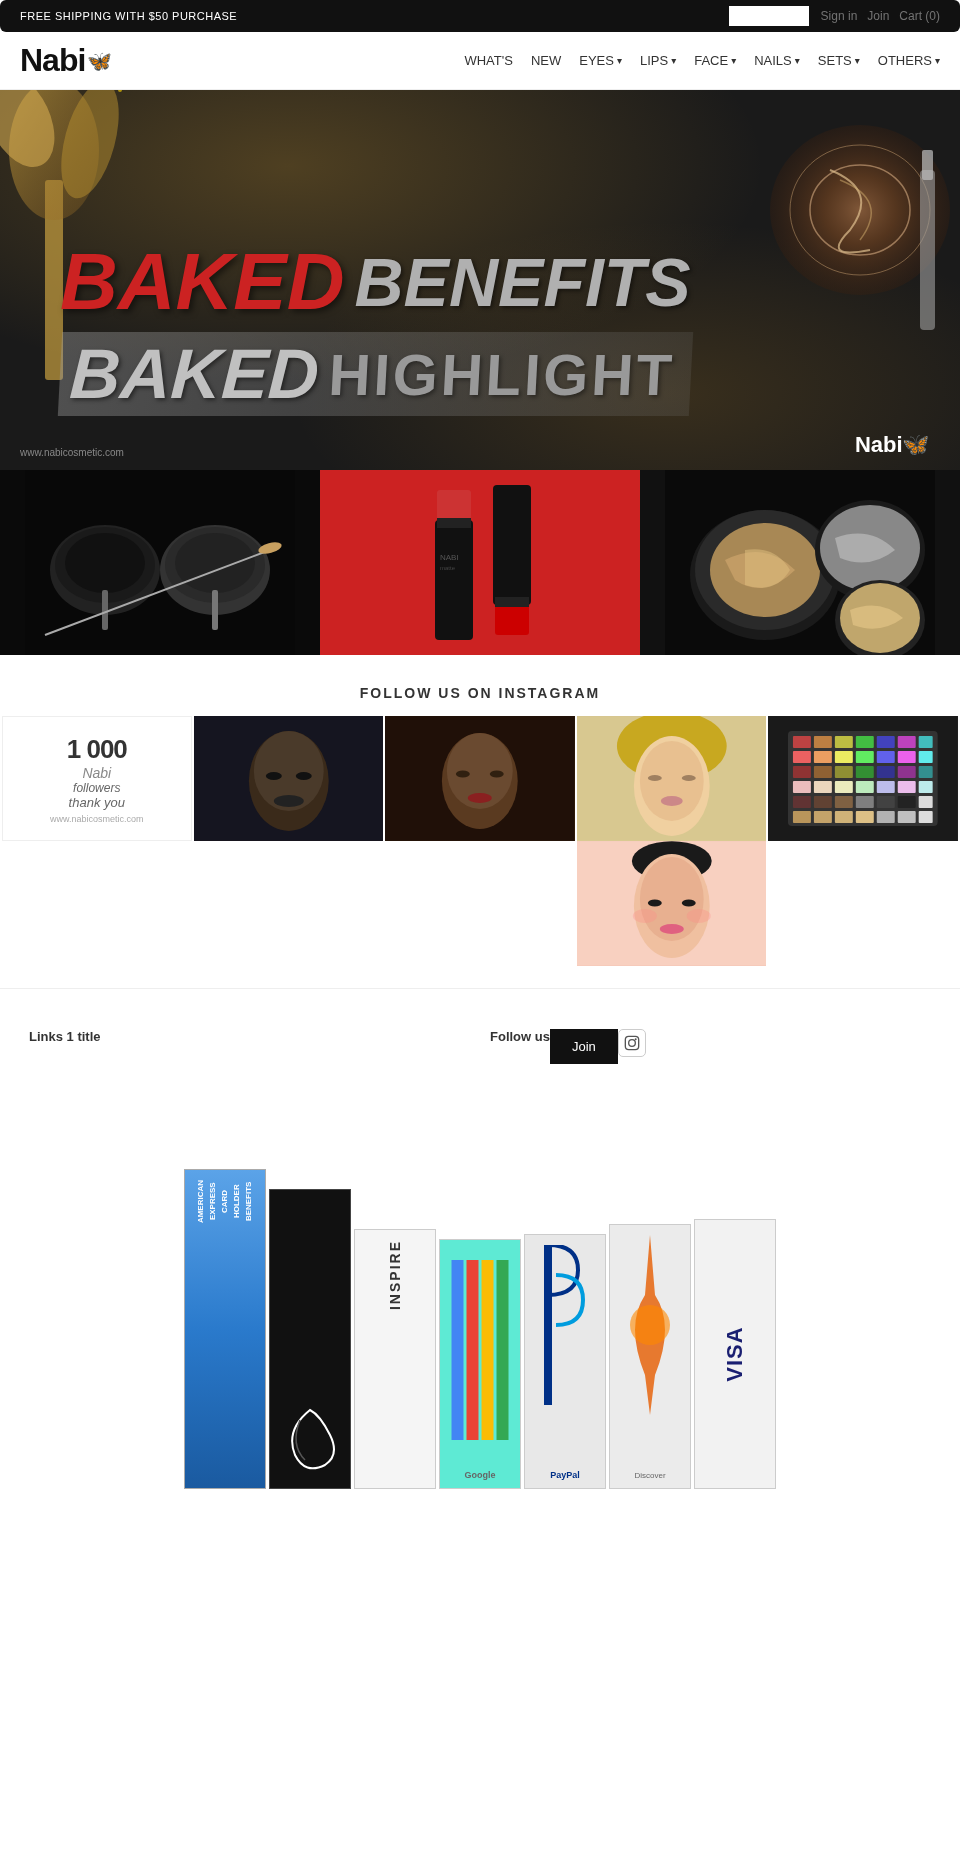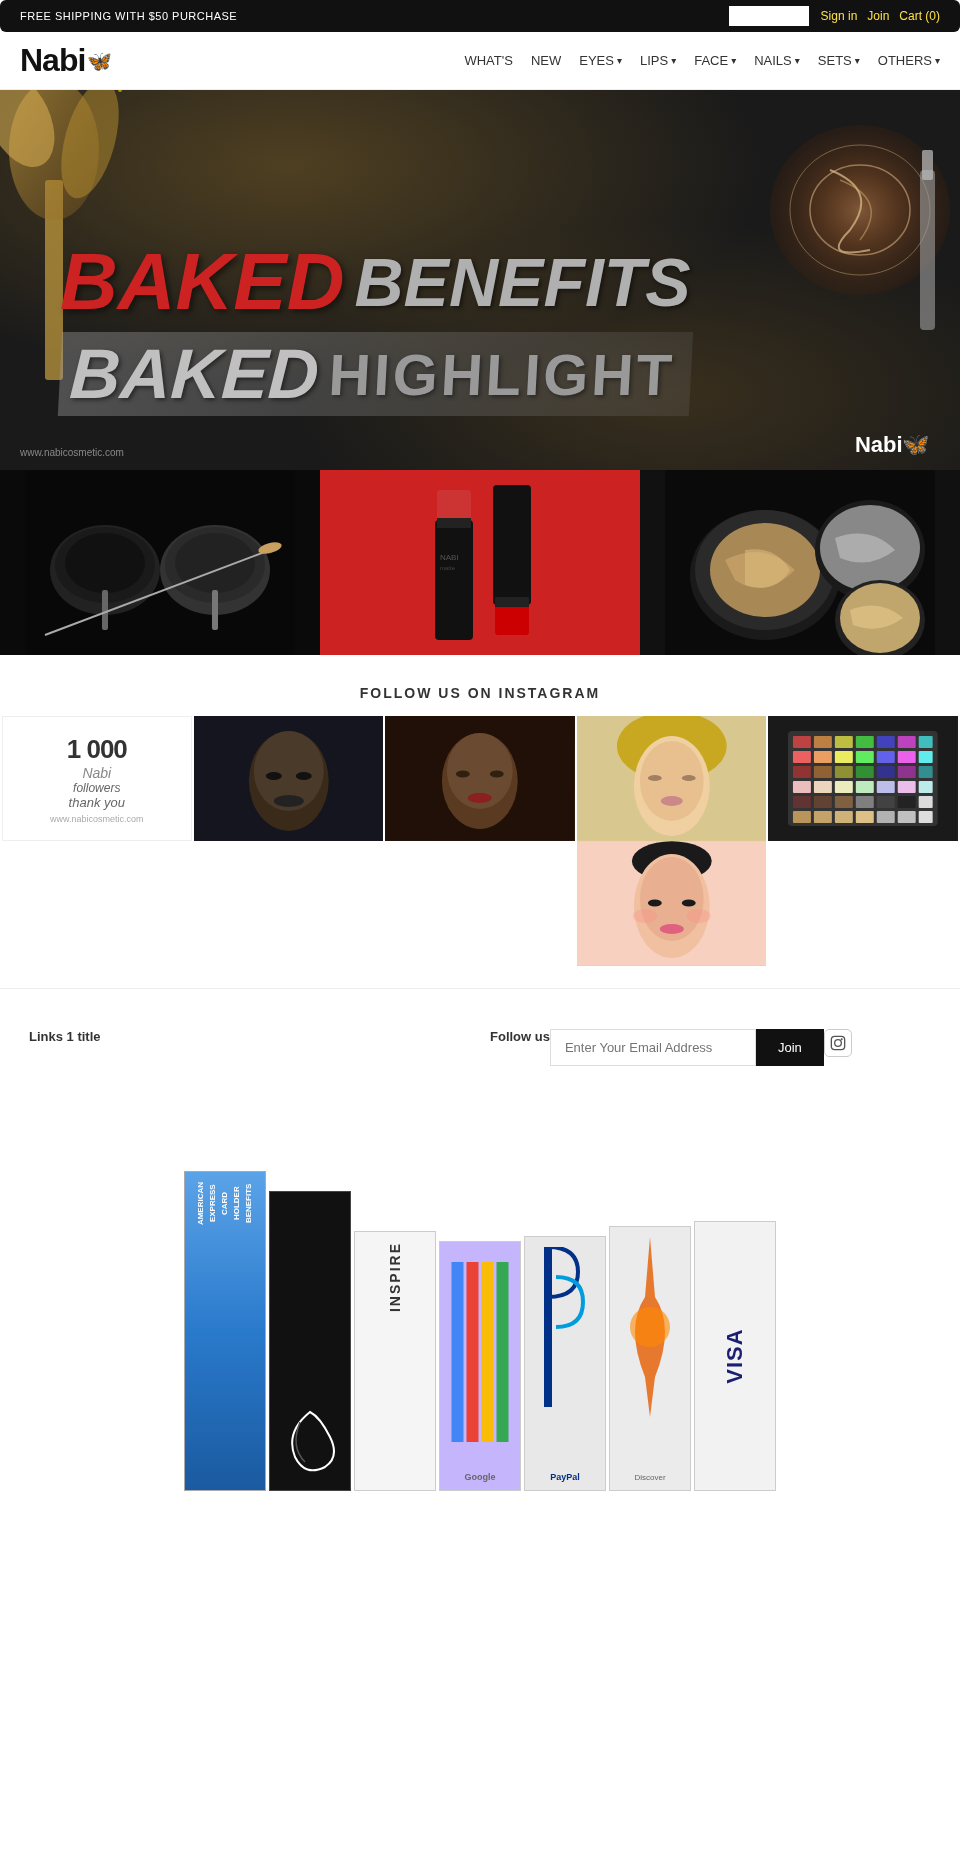--- a/index.html
+++ b/index.html
@@ -19,21 +19,21 @@
     .top-bar-left { font-size: 11px; letter-spacing: 0.5px; }
     .top-bar-right { display: flex; align-items: center; gap: 12px; }
     .top-bar-search {
       background: #fff;
       border: none;
       padding: 3px 8px;
       width: 80px;
       font-size: 12px;
     }
     .top-bar-links { display: flex; gap: 10px; }
-    .top-bar-links a { color: #fde047; text-decoration: none; font-size: 12px; }
+    .top-bar-links a { color: #737373; text-decoration: none; font-size: 12px; }
 
     
     .header {
       display: flex;
       align-items: center;
       padding: 10px 20px;
       border-bottom: 1px solid #eee;
       justify-content: space-between;
     }
     .logo {
@@ -527,21 +527,20 @@
   </div>
 </div>
 
 <div class="footer-section">
   <div class="footer-links-col">
     <div class="footer-links-title">Links 1 title</div>
   </div>
   <div class="footer-follow-col">
     <div class="footer-follow-title">Follow us</div>
     <div class="email-row">
-      <input type="email" class="email-input" placeholder="Enter Your Email Address" style="">
       <button class="join-btn">Join</button>
     </div>
     <div class="ig-icon-row">
       <div class="ig-icon">
         <svg width="16" height="16" viewBox="0 0 24 24" fill="none" xmlns="http://www.w3.org/2000/svg">
           <rect x="2" y="2" width="20" height="20" rx="5" stroke="#555" stroke-width="2"></rect>
           <circle cx="12" cy="12" r="5" stroke="#555" stroke-width="2"></circle>
           <circle cx="17.5" cy="6.5" r="1.5" fill="#555"></circle>
         </svg>
       </div>
@@ -562,21 +561,21 @@
 
       <path d="M30 10 Q5 30 15 55 Q25 75 45 65 Q60 55 50 35 Q40 15 30 10Z" fill="none" stroke="#fff" stroke-width="2"></path>
       <path d="M20 20 Q10 45 25 60" fill="none" stroke="#555" stroke-width="1.5"></path>
     </svg>
   </div>
 
   <div style="width:82px; height:260px; background:#f5f5f5; border:1px solid #ccc; display:flex; flex-direction:column; align-items:center; justify-content:flex-end; padding:8px; position:relative;">
     <div style="writing-mode:vertical-rl; transform:rotate(180deg); position:absolute; top:10px; left:50%; transform:translateX(-50%) rotate(180deg); font-size:14px; font-weight:900; color:#333; letter-spacing:2px;">INSPIRE</div>
   </div>
 
-  <div style="width:82px; height:250px; background:#c4b5fd; border:1px solid #ccc; display:flex; flex-direction:column; align-items:center; justify-content:flex-end; padding:8px; position:relative; overflow:hidden;">
+  <div style="width:82px; height:250px; background:#5eead4; border:1px solid #ccc; display:flex; flex-direction:column; align-items:center; justify-content:flex-end; padding:8px; position:relative; overflow:hidden;">
 
     <div style="position:absolute; top:20px; left:50%; transform:translateX(-50%); display:flex; gap:3px; height:180px;">
       <div style="width:12px; height:180px; background:#4285F4;"></div>
       <div style="width:12px; height:180px; background:#EA4335;"></div>
       <div style="width:12px; height:180px; background:#FBBC05;"></div>
       <div style="width:12px; height:180px; background:#34A853;"></div>
     </div>
     <div style="font-size:9px; font-weight:bold; color:#666; z-index:1;">Google</div>
   </div>
 

